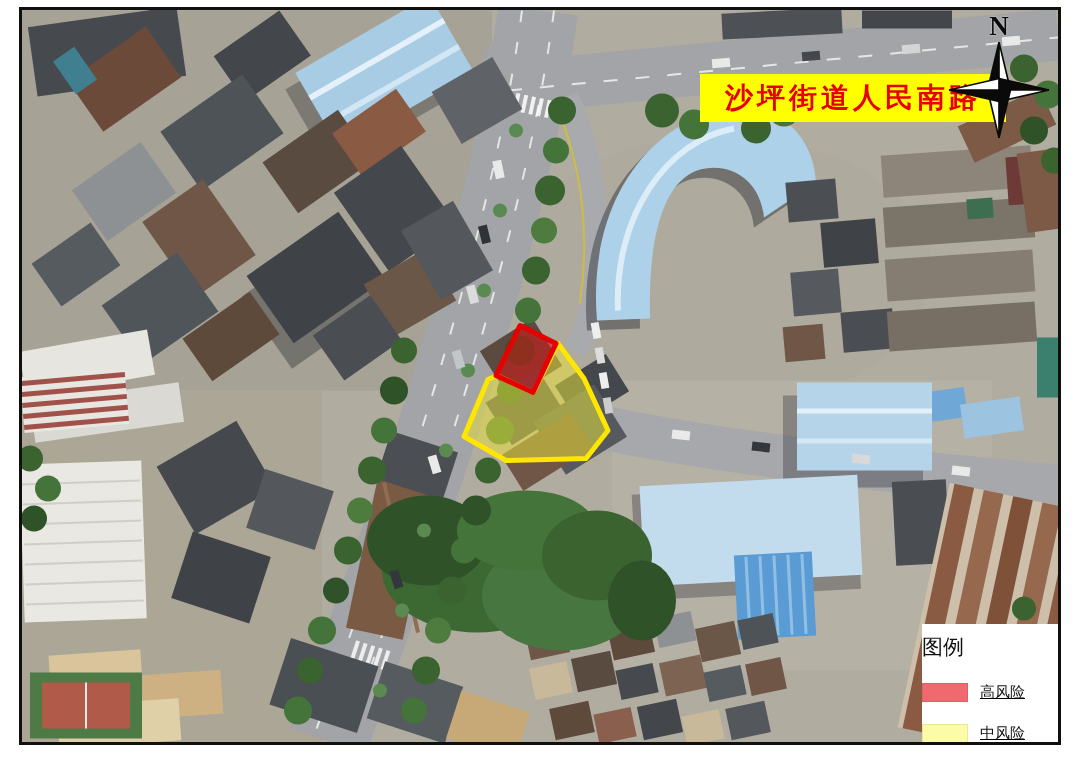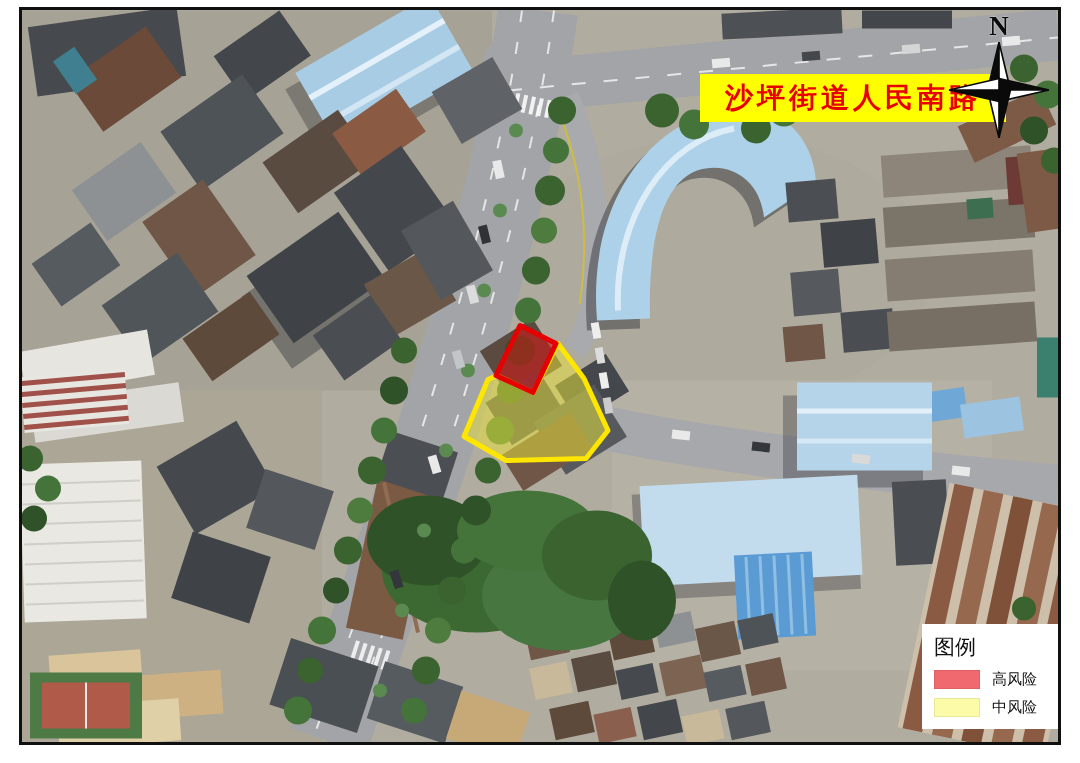--- a/index.html
+++ b/index.html
@@ -8,23 +8,23 @@
     border:3px solid #101010;background:#b1aca0;overflow:hidden;}
   .scene{position:absolute;left:0;top:0;width:100%;height:100%;display:block;}
   .map-title{position:absolute;left:678px;top:64px;background:#ffff00;color:#e60000;
     font-family:"Liberation Sans", sans-serif;font-weight:bold;font-size:28px;letter-spacing:4px;
     padding:5px 25px;white-space:nowrap;}
   .compass{position:absolute;left:922px;top:2px;width:110px;text-align:center;}
   .compass-n{font-family:"Liberation Serif", serif;font-weight:bold;font-size:27px;color:#0a0a0a;
     line-height:28px;text-shadow:0 0 2px rgba(255,255,255,.8);}
   .compass svg{display:block;margin:0 auto;}
   .legend{position:absolute;left:900px;top:614px;width:142px;box-sizing:border-box;
-    background:#ffffff;padding:9px 12px 12px 12px;}
+    background:#ffffff;padding:9px 12px 12px 0;}
   .legend-title{font-size:21px;color:#111;margin-bottom:9px;}
-  .legend-row{display:flex;align-items:flex-start;margin-top:9px;}
+  .legend-row{display:flex;align-items:flex-start;margin-top:22px;text-decoration:underline;}
   .swatch{width:44px;height:17px;display:inline-block;border:1px solid rgba(0,0,0,0.08);}
   .legend-label{font-size:15px;color:#111;margin-left:12px;white-space:nowrap;}
 </style>
 </head>
 <body>
 
 <div class="frame">
   <svg class="scene" viewBox="0 0 1036 731">
 
     <rect x="0" y="0" width="1036" height="731" fill="#b1aca0"></rect>

